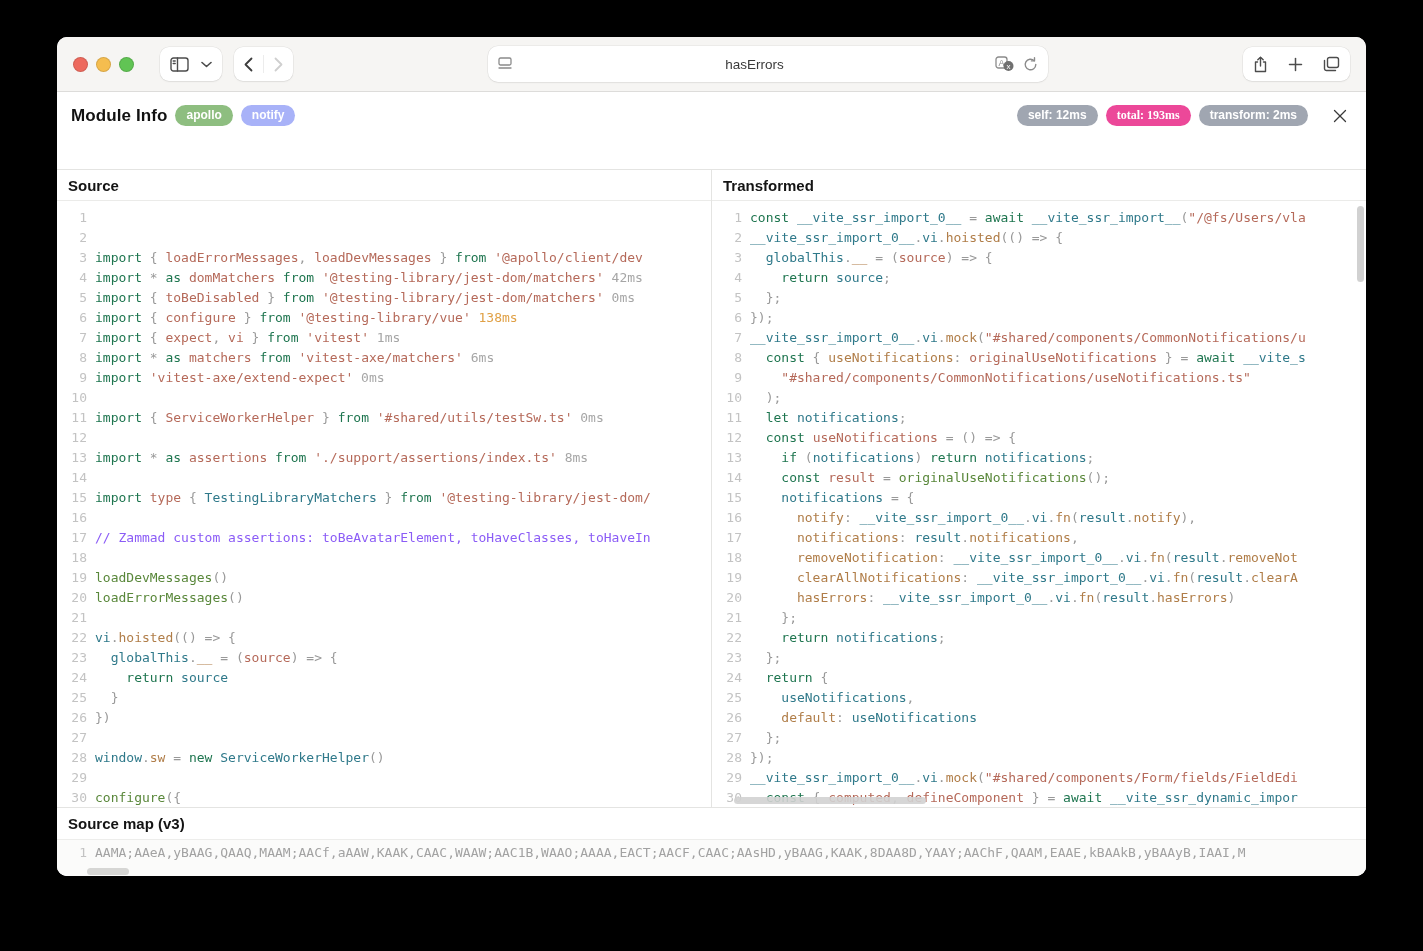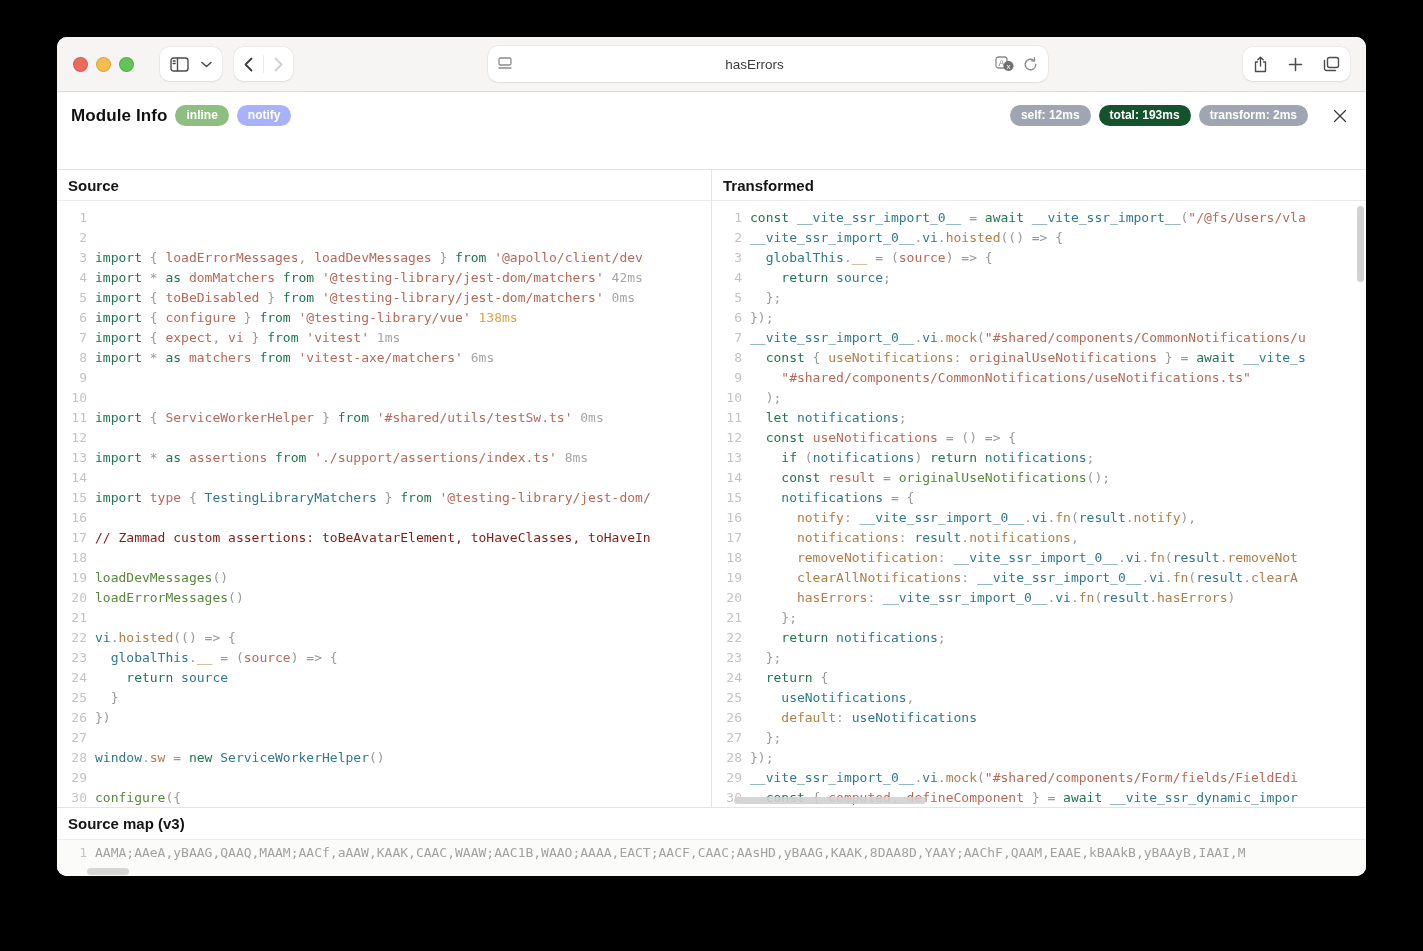--- a/index.html
+++ b/index.html
@@ -131,25 +131,25 @@
           <rect x="4.5" y="1.5" width="11" height="10" rx="2"></rect>
           <path d="M12.5,14.5 H3.5 a2,2 0 0 1 -2,-2 V4.5"></path>
         </svg>
       </span>
     </div>
   </div>
 
   <div class="modinfo">
     <div class="modinfo-row">
       <span class="mod-title">Module Info</span>
-      <span class="badge" style="background: rgb(142, 190, 128);">inline</span>
+      <span class="badge" style="background: rgb(142, 190, 128);">apollo</span>
       <span class="badge" style="background: rgb(168, 178, 248);">notify</span>
       <span class="spacer"></span>
       <span class="badge" style="background: rgb(160, 166, 177); text-align: center;">self: 12ms</span>
-      <span class="badge" style="background: #14532d;">total: 193ms</span>
+      <span class="badge" style="background: #ec4899; font-family: Liberation Serif, serif;">total: 193ms</span>
       <span class="badge" style="background: rgb(160, 166, 177);">transform: 2ms</span>
       <span class="close-x">
         <svg class="icon-svg" width="14" height="14" viewBox="0 0 14 14" fill="none" stroke="#3a3a3a" stroke-width="1.3">
           <line x1="1.5" y1="1.5" x2="12.5" y2="12.5"></line>
           <line x1="12.5" y1="1.5" x2="1.5" y2="12.5"></line>
         </svg>
       </span>
     </div>
   </div>
 
@@ -158,29 +158,29 @@
       <div class="panel-header">Source</div>
       <div class="code" id="source-code">
           <div class="cl"><span class="ln">1</span></div>
           <div class="cl"><span class="ln">2</span><span class="ct"></span></div>
           <div class="cl"><span class="ln">3</span><span class="ct"><span style="color: rgb(30, 117, 79);">import</span><span style="color: rgb(153, 153, 153);"> { </span><span style="color: rgb(181, 105, 89);">loadErrorMessages</span><span style="color: rgb(153, 153, 153);">, </span><span style="color: rgb(181, 105, 89);">loadDevMessages</span><span style="color: rgb(153, 153, 153);"> } </span><span style="color: rgb(30, 117, 79);">from</span><span style="color: rgb(153, 153, 153);"> </span><span style="color: rgb(181, 105, 89);">'@apollo/client/dev</span></span></div>
           <div class="cl"><span class="ln">4</span><span class="ct"><span style="color: rgb(30, 117, 79);">import</span><span style="color: rgb(153, 153, 153);"> * </span><span style="color: rgb(30, 117, 79);">as</span><span style="color: rgb(153, 153, 153);"> </span><span style="color: rgb(181, 105, 89);">domMatchers</span><span style="color: rgb(153, 153, 153);"> </span><span style="color: rgb(30, 117, 79);">from</span><span style="color: rgb(153, 153, 153);"> </span><span style="color: rgb(181, 105, 89);">'@testing-library/jest-dom/matchers'</span><span style="color: rgb(166, 166, 166);"> 42ms</span></span></div>
           <div class="cl"><span class="ln">5</span><span class="ct"><span style="color: rgb(30, 117, 79);">import</span><span style="color: rgb(153, 153, 153);"> { </span><span style="color: rgb(181, 105, 89);">toBeDisabled</span><span style="color: rgb(153, 153, 153);"> } </span><span style="color: rgb(30, 117, 79);">from</span><span style="color: rgb(153, 153, 153);"> </span><span style="color: rgb(181, 105, 89);">'@testing-library/jest-dom/matchers'</span><span style="color: rgb(166, 166, 166);"> 0ms</span></span></div>
           <div class="cl"><span class="ln">6</span><span class="ct"><span style="color: rgb(30, 117, 79);">import</span><span style="color: rgb(153, 153, 153);"> { </span><span style="color: rgb(181, 105, 89);">configure</span><span style="color: rgb(153, 153, 153);"> } </span><span style="color: rgb(30, 117, 79);">from</span><span style="color: rgb(153, 153, 153);"> </span><span style="color: rgb(181, 105, 89);">'@testing-library/vue'</span><span style="color: rgb(224, 160, 69);"> 138ms</span></span></div>
           <div class="cl"><span class="ln">7</span><span class="ct"><span style="color: rgb(30, 117, 79);">import</span><span style="color: rgb(153, 153, 153);"> { </span><span style="color: rgb(181, 105, 89);">expect</span><span style="color: rgb(153, 153, 153);">, </span><span style="color: rgb(181, 105, 89);">vi</span><span style="color: rgb(153, 153, 153);"> } </span><span style="color: rgb(30, 117, 79);">from</span><span style="color: rgb(153, 153, 153);"> </span><span style="color: rgb(181, 105, 89);">'vitest'</span><span style="color: rgb(166, 166, 166);"> 1ms</span></span></div>
           <div class="cl"><span class="ln">8</span><span class="ct"><span style="color: rgb(30, 117, 79);">import</span><span style="color: rgb(153, 153, 153);"> * </span><span style="color: rgb(30, 117, 79);">as</span><span style="color: rgb(153, 153, 153);"> </span><span style="color: rgb(181, 105, 89);">matchers</span><span style="color: rgb(153, 153, 153);"> </span><span style="color: rgb(30, 117, 79);">from</span><span style="color: rgb(153, 153, 153);"> </span><span style="color: rgb(181, 105, 89);">'vitest-axe/matchers'</span><span style="color: rgb(166, 166, 166);"> 6ms</span></span></div>
-          <div class="cl"><span class="ln">9</span></div>
+          <div class="cl"><span class="ln">9</span><span class="ct"><span style="color: rgb(30, 117, 79);">import</span><span style="color: rgb(153, 153, 153);"> </span><span style="color: rgb(181, 105, 89);">'vitest-axe/extend-expect'</span><span style="color: rgb(166, 166, 166);"> 0ms</span></span></div>
           <div class="cl"><span class="ln">10</span><span class="ct"></span></div>
           <div class="cl"><span class="ln">11</span><span class="ct"><span style="color: rgb(30, 117, 79);">import</span><span style="color: rgb(153, 153, 153);"> { </span><span style="color: rgb(181, 105, 89);">ServiceWorkerHelper</span><span style="color: rgb(153, 153, 153);"> } </span><span style="color: rgb(30, 117, 79);">from</span><span style="color: rgb(153, 153, 153);"> </span><span style="color: rgb(181, 105, 89);">'#shared/utils/testSw.ts'</span><span style="color: rgb(166, 166, 166);"> 0ms</span></span></div>
           <div class="cl"><span class="ln">12</span><span class="ct"></span></div>
           <div class="cl"><span class="ln">13</span><span class="ct"><span style="color: rgb(30, 117, 79);">import</span><span style="color: rgb(153, 153, 153);"> * </span><span style="color: rgb(30, 117, 79);">as</span><span style="color: rgb(153, 153, 153);"> </span><span style="color: rgb(181, 105, 89);">assertions</span><span style="color: rgb(153, 153, 153);"> </span><span style="color: rgb(30, 117, 79);">from</span><span style="color: rgb(153, 153, 153);"> </span><span style="color: rgb(181, 105, 89);">'./support/assertions/index.ts'</span><span style="color: rgb(166, 166, 166);"> 8ms</span></span></div>
           <div class="cl"><span class="ln">14</span><span class="ct"></span></div>
           <div class="cl"><span class="ln">15</span><span class="ct"><span style="color: rgb(30, 117, 79);">import</span><span style="color: rgb(153, 153, 153);"> </span><span style="color: rgb(181, 105, 89);">type</span><span style="color: rgb(153, 153, 153);"> { </span><span style="color: rgb(47, 121, 138);">TestingLibraryMatchers</span><span style="color: rgb(153, 153, 153);"> } </span><span style="color: rgb(30, 117, 79);">from</span><span style="color: rgb(153, 153, 153);"> </span><span style="color: rgb(181, 105, 89);">'@testing-library/jest-dom/</span></span></div>
           <div class="cl"><span class="ln">16</span><span class="ct"></span></div>
-          <div class="cl"><span class="ln">17</span><span class="ct"><span style="color: #7f1d1d;">// Zammad custom assertions: toBeAvatarElement, toHaveClasses, toHaveIn</span></span></div>
+          <div class="cl"><span class="ln">17</span><span class="ct"><span style="color: #8b5cf6;">// Zammad custom assertions: toBeAvatarElement, toHaveClasses, toHaveIn</span></span></div>
           <div class="cl"><span class="ln">18</span><span class="ct"></span></div>
           <div class="cl"><span class="ln">19</span><span class="ct"><span style="color: rgb(89, 135, 58);">loadDevMessages</span><span style="color: rgb(153, 153, 153);">()</span></span></div>
           <div class="cl"><span class="ln">20</span><span class="ct"><span style="color: rgb(89, 135, 58);">loadErrorMessages</span><span style="color: rgb(153, 153, 153);">()</span></span></div>
           <div class="cl"><span class="ln">21</span><span class="ct"></span></div>
           <div class="cl"><span class="ln">22</span><span class="ct"><span style="color: rgb(47, 121, 138);">vi</span><span style="color: rgb(153, 153, 153);">.</span><span style="color: rgb(176, 125, 72);">hoisted</span><span style="color: rgb(153, 153, 153);">(() =&gt; {</span></span></div>
           <div class="cl"><span class="ln">23</span><span class="ct"><span style="color: rgb(153, 153, 153);">  </span><span style="color: rgb(47, 121, 138);">globalThis</span><span style="color: rgb(153, 153, 153);">.</span><span style="color: rgb(176, 125, 72);">__</span><span style="color: rgb(153, 153, 153);"> = (</span><span style="color: rgb(181, 105, 89);">source</span><span style="color: rgb(153, 153, 153);">) =&gt; {</span></span></div>
           <div class="cl"><span class="ln">24</span><span class="ct"><span style="color: rgb(153, 153, 153);">    </span><span style="color: rgb(30, 117, 79);">return</span><span style="color: rgb(153, 153, 153);"> </span><span style="color: rgb(47, 121, 138);">source</span></span></div>
           <div class="cl"><span class="ln">25</span><span class="ct"><span style="color: rgb(153, 153, 153);">  }</span></span></div>
           <div class="cl"><span class="ln">26</span><span class="ct"><span style="color: rgb(153, 153, 153);">})</span></span></div>
           <div class="cl"><span class="ln">27</span><span class="ct"></span></div>

